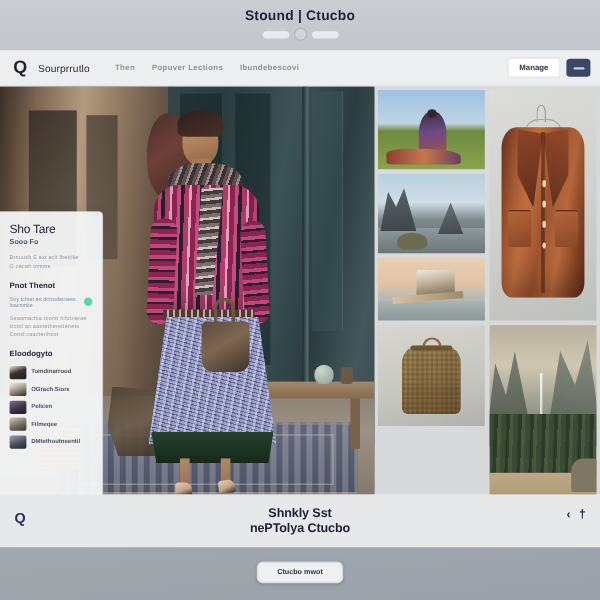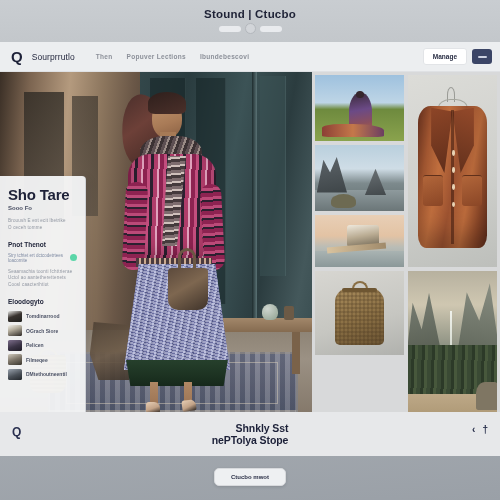--- a/index.html
+++ b/index.html
@@ -484,21 +484,21 @@
     width: 86px; height: 258px;
     background: rgba(244,245,247,.95);
     border-right: 1px solid rgba(205,208,212,.9);
     border-bottom: 1px solid rgba(205,208,212,.9);
     border-radius: 0 4px 4px 0;
     box-shadow: 2px 2px 9px rgba(40,45,55,.14);
     padding: 10px 8px;
     overflow: hidden;
   }
   #panel-title {
-    font-size: 15px; font-weight: 700; color: #1d2138;
+    font-size: 10px; font-weight: 400; color: #1d2138;
     letter-spacing: -.2px; filter: blur(.25px);
   }
   #panel-subtitle {
     font-size: 6px; font-weight: 700; color: #4a4f63;
     margin-top: 2px; filter: blur(.5px);
   }
   .panel-line {
     font-size: 4.5px; color: #9096a1; letter-spacing: .2px;
     filter: blur(.5px); margin-top: 3px;
   }
@@ -532,21 +532,21 @@
     filter: blur(.45px); white-space: nowrap; overflow: hidden;
   }
 
   
   #caption-bar {
     position: absolute; left: 0; top: 340px;
     width: 500px; height: 44px;
     background: #e7e8ea;
     display: flex; align-items: center; justify-content: center;
   }
-  #caption-block { text-align: right; line-height: 1.15; }
+  #caption-block { text-align: center; line-height: 1.15; }
   .caption-line {
     font-size: 10.5px; font-weight: 700; color: #1c2038;
     letter-spacing: -.1px; filter: blur(.3px);
   }
   #caption-left {
     position: absolute; left: 12px; top: 13px;
     font-size: 12px; font-weight: 700; color: #2a3050;
   }
   #caption-right {
     position: absolute; right: 12px; top: 12px;
@@ -736,21 +736,21 @@
               <span class="list-label">DMtethoutneentil</span>
             </div>
           </div>
         </div>
       </div>
 
       <div id="caption-bar">
         <span id="caption-left">Q</span>
         <div id="caption-block">
           <div class="caption-line">Shnkly Sst</div>
-          <div class="caption-line">nePTolya Stope</div>
+          <div class="caption-line">nePTolya Ctucbo</div>
         </div>
         <div id="caption-right">
           <span class="cap-icon">‹</span>
           <span class="cap-icon">†</span>
         </div>
       </div>
 
     </div>
   </div>
 

